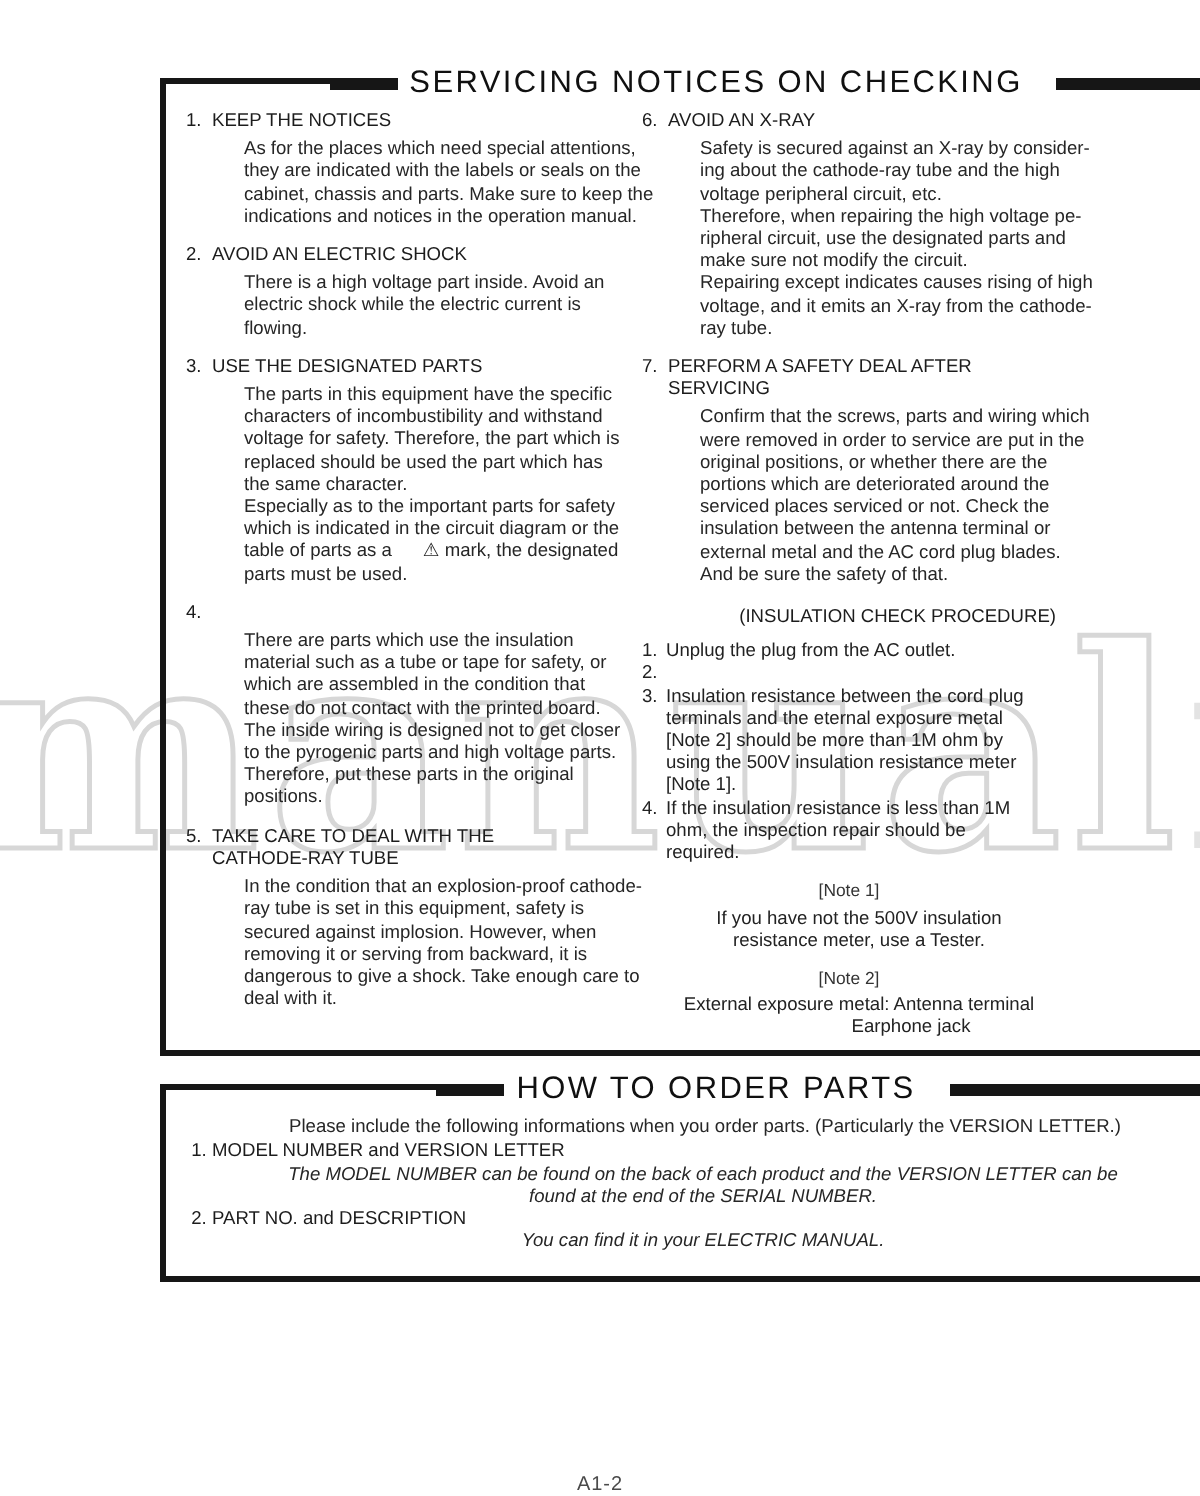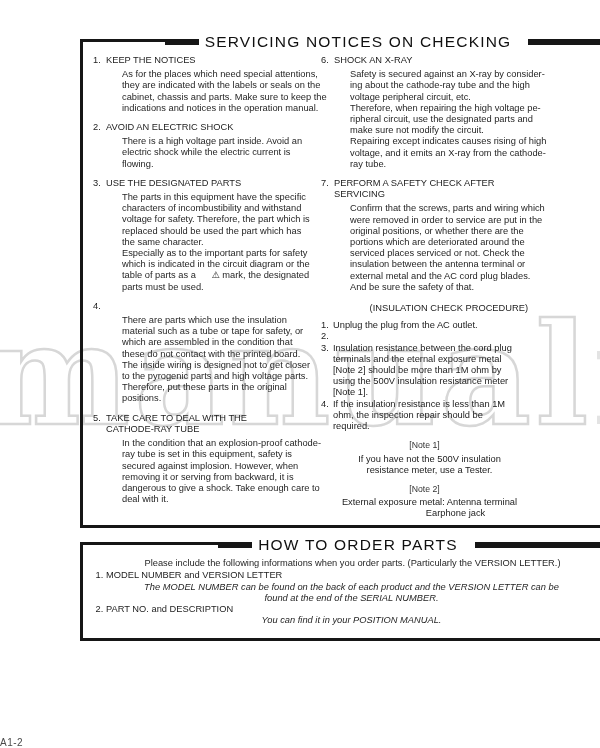--- a/index.html
+++ b/index.html
@@ -47,21 +47,21 @@
   .note { margin-top:8px;text-align:center; }
   .note-label { font-size:8.7px; color:#333; margin-bottom:2px; white-space:pre; }
   .note-body { margin-left:10px; white-space:pre; }
   .note-body2 { margin-left:62px; white-space:pre; }
   
   .order-content { padding:13px 10px 0 10px; font-size:9.3px; line-height:11.3px; }
   .order-intro { margin-bottom:1px; white-space:pre; color:#262626;padding-left:12px; }
   .obody { margin-left:10px; white-space:pre; color:#262626;font-style:italic; }
   
   .page-number {
-    position:absolute; top:737px; left:0; right:0; text-align:left;
+    position:absolute; top:737px; left:0; right:0; text-align:center;
     font-size:10px; color:#4a4a4a; z-index:1; letter-spacing:0.5px;
   }
 </style>
 </head>
 <body>
 
 <div class="page">
 
   <svg class="wm" width="640" height="220" aria-hidden="true">
     <text x="4" y="168" style="font-family:'DejaVu Serif',serif;font-weight:bold;font-size:140px;" letter-spacing="4">
@@ -137,36 +137,36 @@
 removing it or serving from backward, it is
 dangerous to give a shock. Take enough care to
 deal with it.</div>
       </div>
     </div>
 
     <div class="col col2">
       <div class="notice">
         <div class="nhead">
           <span class="nnum">6.</span>
-          <span class="ntitle">SHOCK AN X-RAY</span>
+          <span class="ntitle">AVOID AN X-RAY</span>
         </div>
         <div class="nbody">Safety is secured against an X-ray by consider-
 ing about the cathode-ray tube and the high
 voltage peripheral circuit, etc.
 Therefore, when repairing the high voltage pe-
 ripheral circuit, use the designated parts and
 make sure not modify the circuit.
 Repairing except indicates causes rising of high
 voltage, and it emits an X-ray from the cathode-
 ray tube.</div>
       </div>
       <div class="notice">
         <div class="nhead">
           <span class="nnum">7.</span>
-          <span class="ntitle">PERFORM A SAFETY CHECK AFTER
+          <span class="ntitle">PERFORM A SAFETY DEAL AFTER
 SERVICING</span>
         </div>
         <div class="nbody">Confirm that the screws, parts and wiring which
 were removed in order to service are put in the
 original positions, or whether there are the
 portions which are deteriorated around the
 serviced places serviced or not. Check the
 insulation between the antenna terminal or
 external metal and the AC cord plug blades.
 And be sure the safety of that.</div>
@@ -224,20 +224,20 @@
           <span class="ntitle">MODEL NUMBER and VERSION LETTER</span>
         </div>
         <div class="obody">The MODEL NUMBER can be found on the back of each product and the VERSION LETTER can be
 found at the end of the SERIAL NUMBER.</div>
       </div>
       <div class="oitem">
         <div class="nhead">
           <span class="nnum">2.</span>
           <span class="ntitle">PART NO. and DESCRIPTION</span>
         </div>
-        <div class="obody">You can find it in your POSITION MANUAL.</div>
+        <div class="obody">You can find it in your ELECTRIC MANUAL.</div>
       </div>
     </div>
   </section>
 
   <div class="page-number">A1-2</div>
 
 </div>
 
 </body></html>

